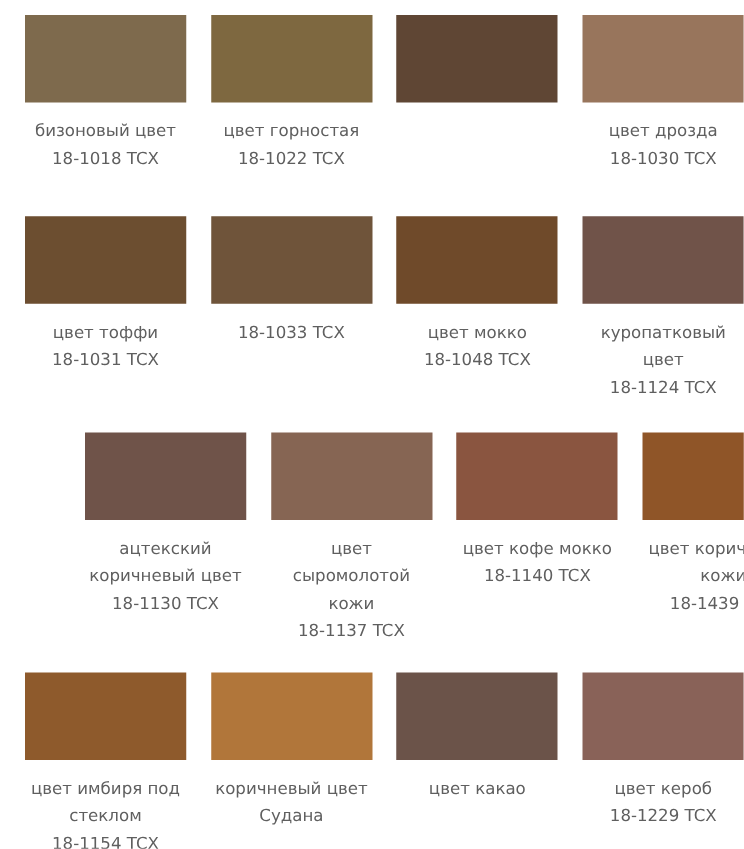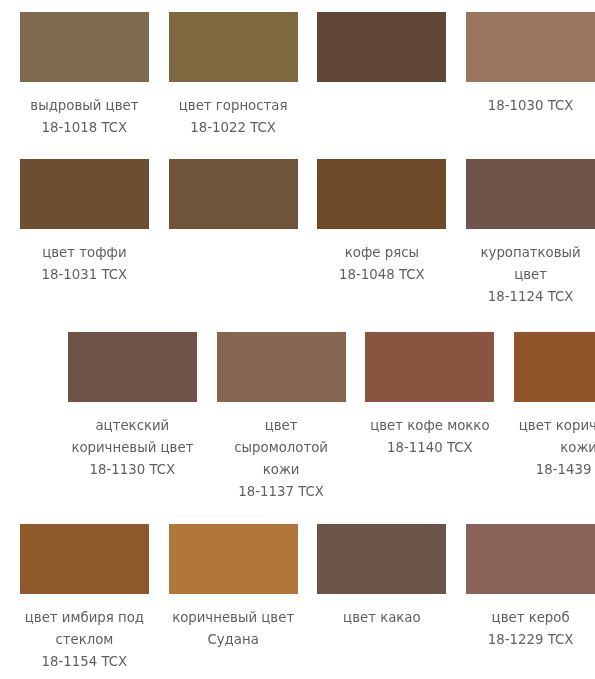--- a/index.html
+++ b/index.html
@@ -55,72 +55,74 @@
   }
 
   .grid-row {
     display: grid;
     grid-template-columns: repeat(4, 148.75px);
     padding: 0 10px;
     box-sizing: border-box;
   }
 
   .r1 { margin-top: 12px; }
-  .r2 { margin-top: 20px; }
+  .r2 { margin-top: 34px; }
   .r3 { margin-top: 24px; margin-left: 48px; }
   .r4 { margin-top: 21px; }
 </style>
 </head>
 <body style="background-color: rgb(255, 255, 255); color: rgb(95, 95, 95);">
 
 <div class="grid-rows">
 
   <div class="grid-row r1">
     <div class="swatch-cell">
       <span class="swatch-chip" style="background-color: rgb(126, 106, 77);"></span>
       <div class="swatch-caption">
-        <span class="swatch-name">выдровый цвет</span>
+        <span class="swatch-name">бизоновый цвет</span>
         <span class="swatch-code">18-1018 TCX</span>
       </div>
     </div>
     <div class="swatch-cell">
       <span class="swatch-chip" style="background-color: rgb(126, 104, 64);"></span>
       <div class="swatch-caption">
         <span class="swatch-name">цвет горностая</span>
         <span class="swatch-code">18-1022 TCX</span>
       </div>
     </div>
     <div class="swatch-cell">
       <span class="swatch-chip" style="background-color: rgb(95, 70, 52);"></span>
     </div>
     <div class="swatch-cell">
       <span class="swatch-chip" style="background-color: rgb(152, 117, 92);"></span>
       <div class="swatch-caption">
+        <span class="swatch-name">цвет дрозда</span>
         <span class="swatch-code">18-1030 TCX</span>
       </div>
     </div>
   </div>
 
   <div class="grid-row r2">
     <div class="swatch-cell">
       <span class="swatch-chip" style="background-color: rgb(108, 78, 48);"></span>
       <div class="swatch-caption">
         <span class="swatch-name">цвет тоффи</span>
         <span class="swatch-code">18-1031 TCX</span>
       </div>
     </div>
     <div class="swatch-cell">
       <span class="swatch-chip" style="background-color: rgb(111, 84, 58);"></span>
       <div class="swatch-caption">
+        <span class="swatch-code">18-1033 TCX</span>
       </div>
     </div>
     <div class="swatch-cell">
       <span class="swatch-chip" style="background-color: rgb(111, 74, 42);"></span>
       <div class="swatch-caption">
-        <span class="swatch-name">кофе рясы</span>
+        <span class="swatch-name">цвет мокко</span>
         <span class="swatch-code">18-1048 TCX</span>
       </div>
     </div>
     <div class="swatch-cell">
       <span class="swatch-chip" style="background-color: rgb(112, 83, 73);"></span>
       <div class="swatch-caption">
         <span class="swatch-name">куропатковый цвет</span>
         <span class="swatch-code">18-1124 TCX</span>
       </div>
     </div>

